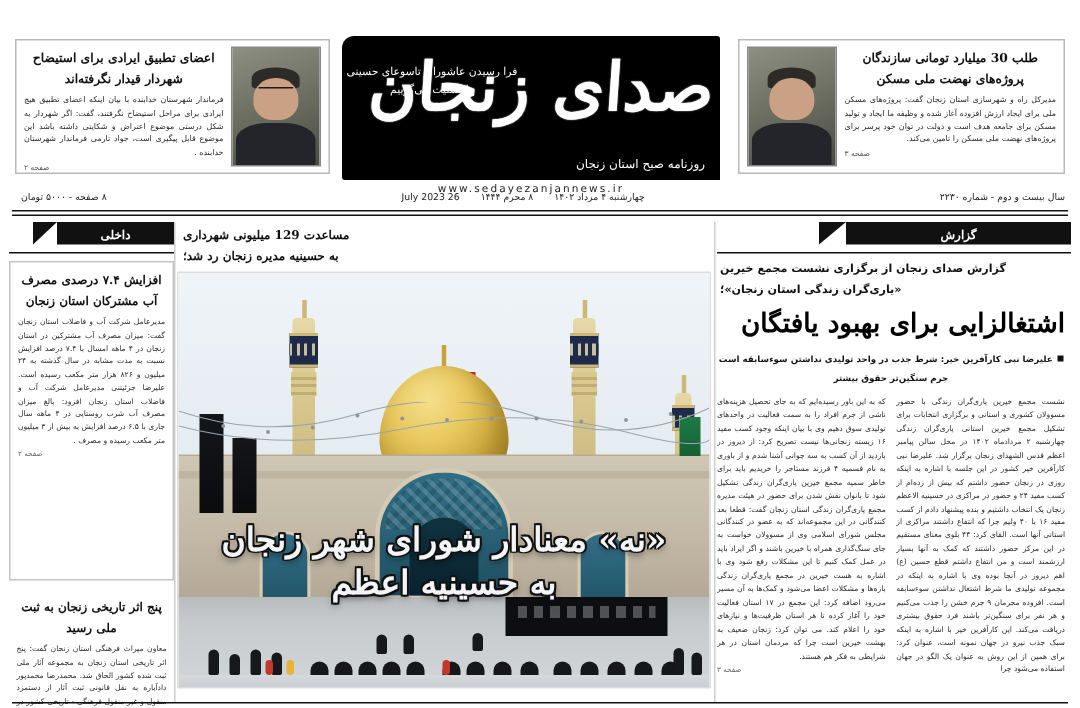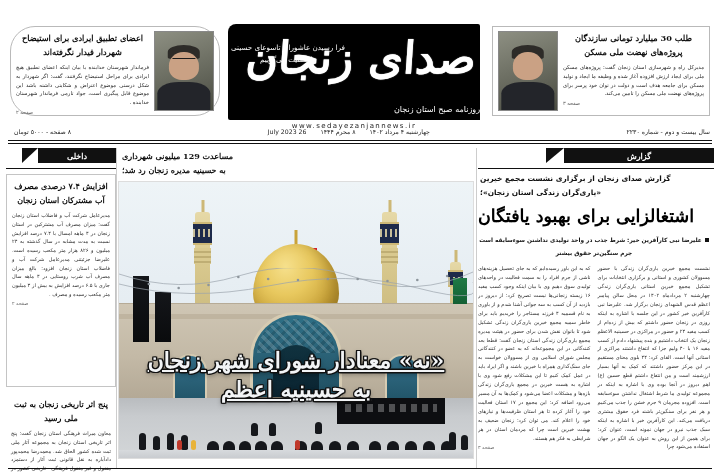--- a/index.html
+++ b/index.html
@@ -26,21 +26,21 @@
     color:#fff;
     font-family:"DejaVu Serif","Liberation Serif",serif;
     font-size:44px;font-weight:700;
     letter-spacing:-1px;
     direction:rtl;
     white-space:nowrap;
     transform:skewX(-4deg);
     text-shadow:0 0 1px #fff;
   }
   .mast-sub{
-    position:absolute;right:0;bottom:6px;
+    position:absolute;right:10px;bottom:6px;
     color:#fff;font-size:8px;direction:rtl;white-space:nowrap;
     font-family:"DejaVu Serif","Liberation Serif",serif;
   }
   .mast-condolence{
     position:absolute;left:2px;top:18px;width:116px;
     color:#fff;font-size:7.2px;line-height:1.7;
     text-align:center;direction:rtl;
   }
   .mast-url{
     position:absolute;left:228px;top:122px;width:252px;
@@ -48,21 +48,21 @@
     color:#222;direction:ltr;
     font-family:"DejaVu Sans","Liberation Sans",sans-serif;
   }
 
   
   .hbox{
     position:absolute;top:26px;height:90px;
     border:1px solid #b9b9b9;background:#fff;
     box-sizing:border-box;
   }
-  .hbox.left{left:10px;width:210px;border-radius:25px;}
+  .hbox.left{left:10px;width:210px;}
   .hbox.right{left:492px;width:218px;}
   .hbox-inner{display:flex;height:100%;padding:5px;box-sizing:border-box;gap:5px;direction:rtl;}
   .hbox-photo{
     width:58px;flex:0 0 58px;height:78px;align-self:center;
     border:1px solid #888;
     position:relative;overflow:hidden;
     background:linear-gradient(160deg,#8d8f82 0%,#6f7165 45%,#4a4c42 100%);
   }
   .hbox-photo .face{
     position:absolute;left:50%;top:26%;width:52%;height:36%;
@@ -339,29 +339,29 @@
     direction:rtl;text-align:center;
     font-family:"DejaVu Serif","Liberation Serif",serif;
     font-size:22px;font-weight:700;line-height:1.32;
     color:#f2f4f6;
     text-shadow:
       -1.2px 0 0 #111, 1.2px 0 0 #111, 0 -1.2px 0 #111, 0 1.2px 0 #111,
       -1.2px -1.2px 0 #111, 1.2px -1.2px 0 #111, -1.2px 1.2px 0 #111, 1.2px 1.2px 0 #111,
       0 2px 5px rgba(0,0,0,.5);
     padding:0 8px;
   }
-  .overlay-head span{display:block;text-decoration:underline;}
+  .overlay-head span{display:block;}
 
   
   .rep-kicker{
     direction:rtl;text-align:left;font-size:7.4px;line-height:1.9;
     color:#111;margin:3px 2px 5px 2px;font-weight:600;
   }
   .rep-head{
-    direction:rtl;text-align:left;
+    direction:rtl;text-align:right;
     font-family:"DejaVu Serif","Liberation Serif",serif;
     font-size:17.5px;font-weight:700;line-height:1.3;color:#000;
     margin:2px 0 7px 0;letter-spacing:-0.3px;
   }
   .rep-sub{
     direction:rtl;text-align:center;font-size:5.8px;line-height:1.85;
     color:#111;margin-bottom:2px;font-weight:600;
   }
   .rep-sub .bul{display:inline-block;width:4px;height:4px;background:#111;margin-left:3px;vertical-align:middle;}
   .rep-sub2{

